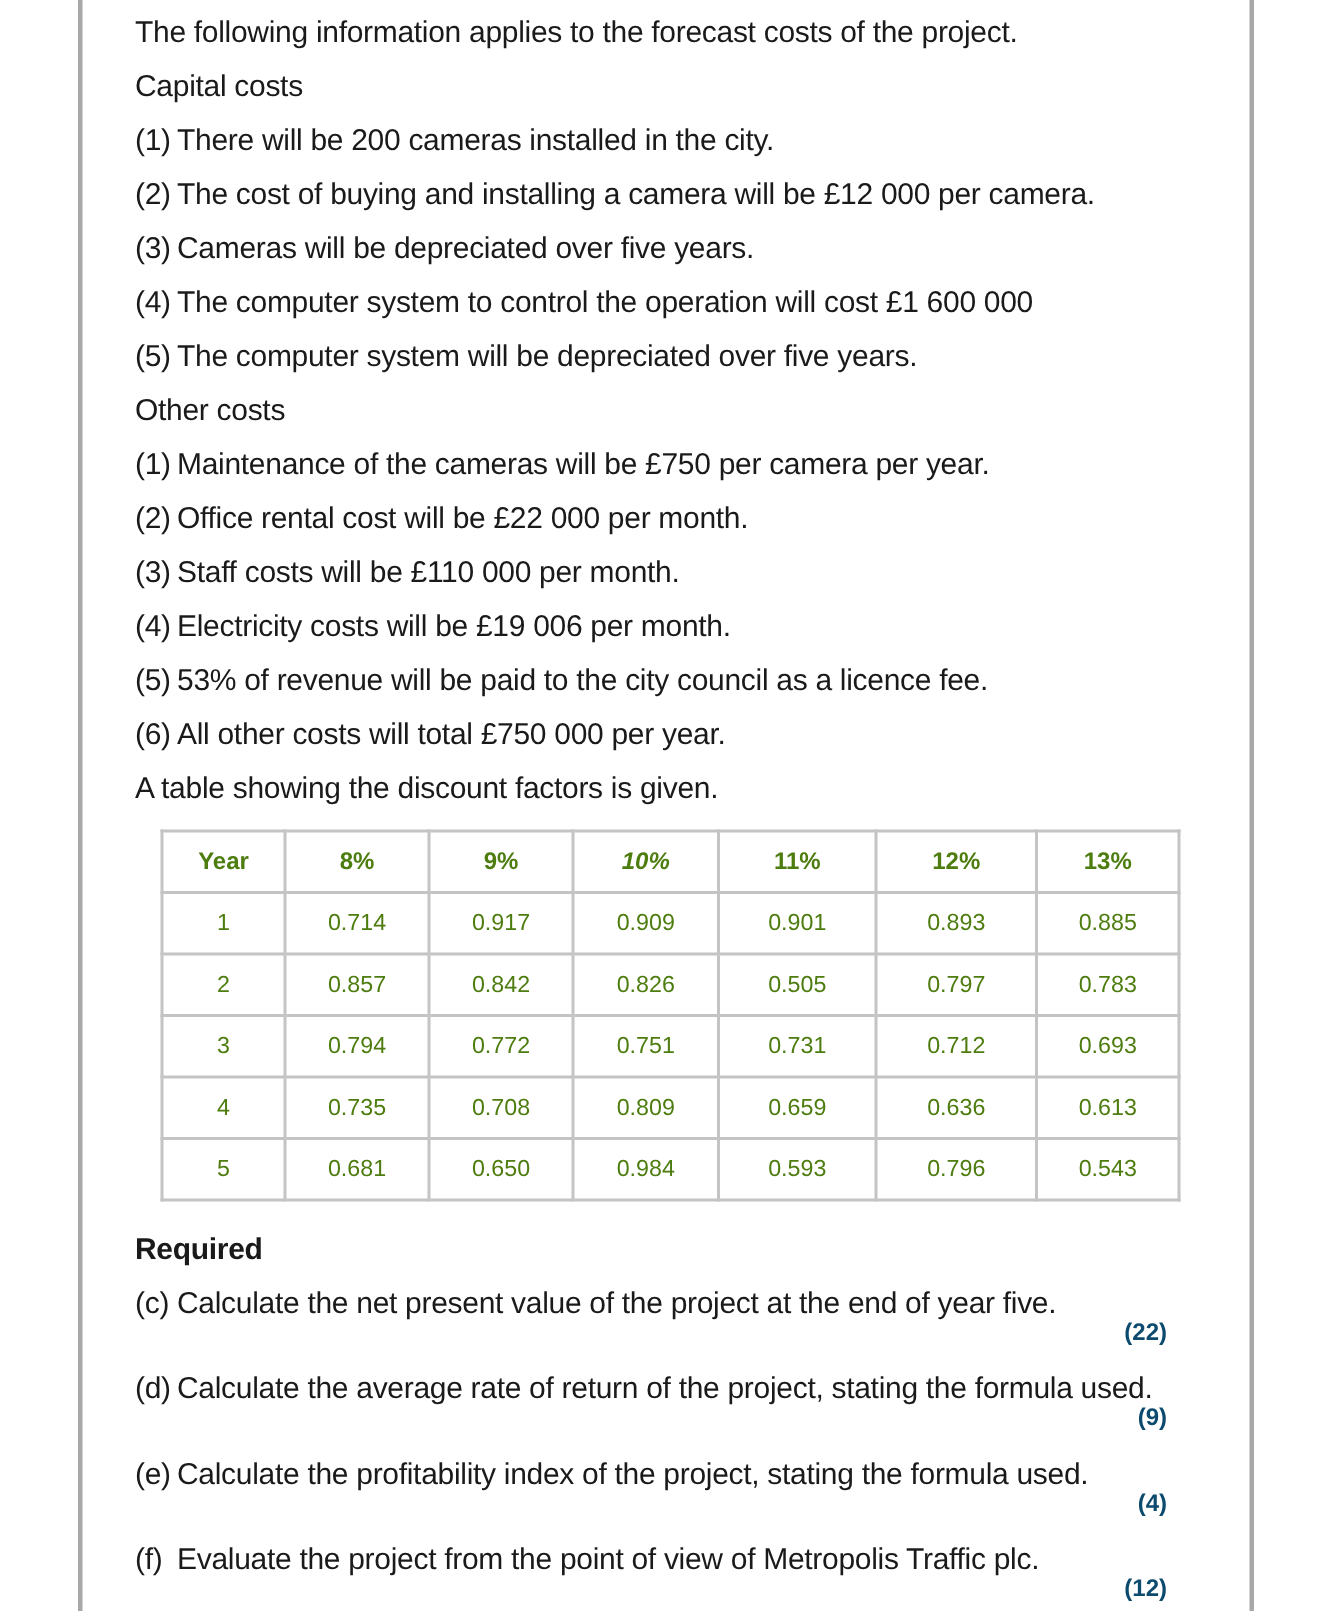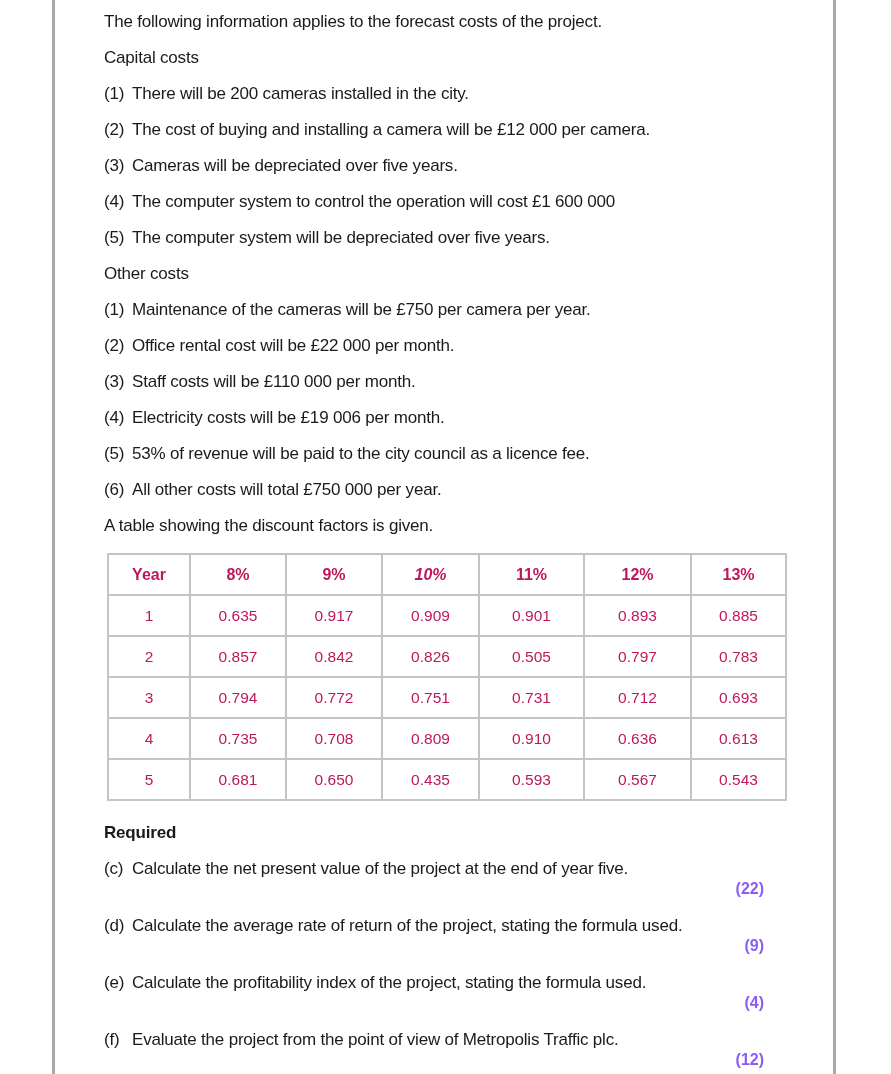--- a/index.html
+++ b/index.html
@@ -20,37 +20,37 @@
       left: 52px;
       top: -12px;
       width: 784px;
       height: 1100px;
       border: 3px solid #a8a8a8;
       border-radius: 10px;
       box-sizing: border-box;
     }
     .line {
       position: absolute;
-      left: 104px;
-      font-size: 17px;
+      left: 90px;
+      font-size: 20px;
       line-height: 20px;
       white-space: nowrap;
       letter-spacing: -0.2px;
     }
     .num {
       display: inline-block;
       width: 28px;
     }
     table.df {
       position: absolute;
       left: 107px;
       top: 553px;
       border-collapse: collapse;
       font-size: 15.5px;
-      color: #be185d;
+      color: #4d7c0f;
     }
     table.df th, table.df td {
       border: 2px solid #c4c4c4;
       text-align: center;
       padding: 0;
       height: 39px;
     }
     table.df th {
       font-weight: bold;
       font-size: 16px;
@@ -58,24 +58,24 @@
     .c0 { width: 80px; }
     .c1 { width: 94px; }
     .c2 { width: 94px; }
     .c3 { width: 95px; font-style: italic; }
     .c4 { width: 103px; }
     .c5 { width: 105px; }
     .c6 { width: 93px; }
     .bold { font-weight: bold; }
     .mark {
       position: absolute;
-      right: 127px;
+      right: 113px;
       font-size: 16px;
       font-weight: bold;
-      color: #8b5cf6;
+      color: #0c4a6e;
     }
   </style>
 </head>
 <body>
 
 <div class="page-frame"></div>
 
 <div class="line" style="top:12px">The following information applies to the forecast costs of the project.</div>
 
 <div class="line" style="top:48px">Capital costs</div>
@@ -105,21 +105,21 @@
       <th class="c2">9%</th>
       <th class="c3">10%</th>
       <th class="c4">11%</th>
       <th class="c5">12%</th>
       <th class="c6">13%</th>
     </tr>
   </thead>
   <tbody>
     <tr>
       <td>1</td>
-      <td>0.635</td>
+      <td>0.714</td>
       <td>0.917</td>
       <td>0.909</td>
       <td>0.901</td>
       <td>0.893</td>
       <td>0.885</td>
     </tr>
     <tr>
       <td>2</td>
       <td>0.857</td>
       <td>0.842</td>
@@ -135,31 +135,31 @@
       <td>0.751</td>
       <td>0.731</td>
       <td>0.712</td>
       <td>0.693</td>
     </tr>
     <tr>
       <td>4</td>
       <td>0.735</td>
       <td>0.708</td>
       <td>0.809</td>
-      <td>0.910</td>
+      <td>0.659</td>
       <td>0.636</td>
       <td>0.613</td>
     </tr>
     <tr>
       <td>5</td>
       <td>0.681</td>
       <td>0.650</td>
-      <td>0.435</td>
+      <td>0.984</td>
       <td>0.593</td>
-      <td>0.567</td>
+      <td>0.796</td>
       <td>0.543</td>
     </tr>
   </tbody>
 </table>
 
 <div class="line bold" style="top:823px">Required</div>
 
 <div class="line" style="top:859px"><span class="num">(c)</span><span>Calculate the net present value of the project at the end of year five.</span></div>
 <div class="mark" style="top:880px">(22)</div>
 

